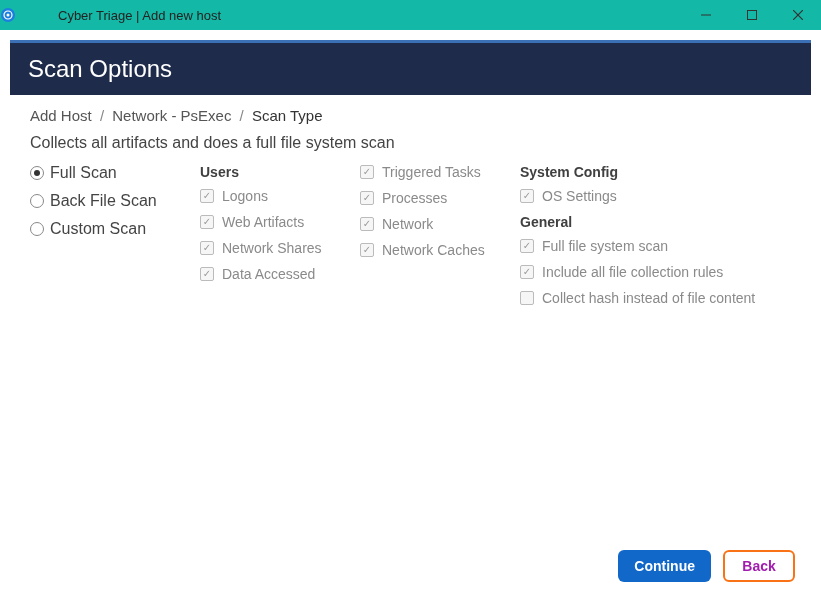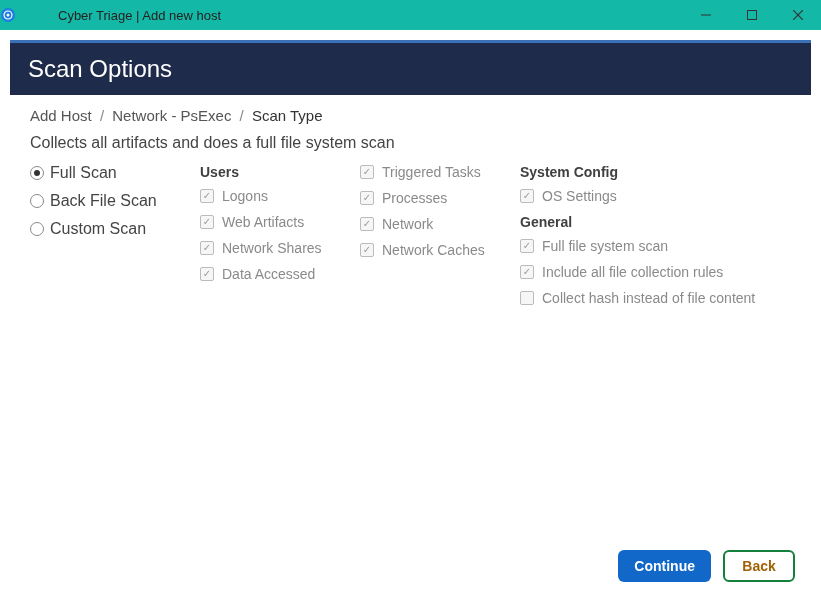--- a/index.html
+++ b/index.html
@@ -167,22 +167,22 @@
       display: inline-flex;
       align-items: center;
       justify-content: center;
     }
     .btn.primary {
       background: #1168c9;
       color: #fff;
     }
     .btn.secondary {
       background: #fff;
-      color: #a16207;
-      border: 2px solid #15803d;
+      color: #a21caf;
+      border: 2px solid #f97316;
     }
   </style>
 </head>
 <body>
 
 <div class="titlebar">
   <span class="app-icon">
     <svg width="16" height="16" viewBox="0 0 16 16">
       <circle cx="8" cy="8" r="7" fill="#1a7fe0"></circle>
       <path d="M4 8 a4 4 0 0 1 8 0 a4 4 0 0 1 -8 0" fill="none" stroke="#fff" stroke-width="1.2"></path>

